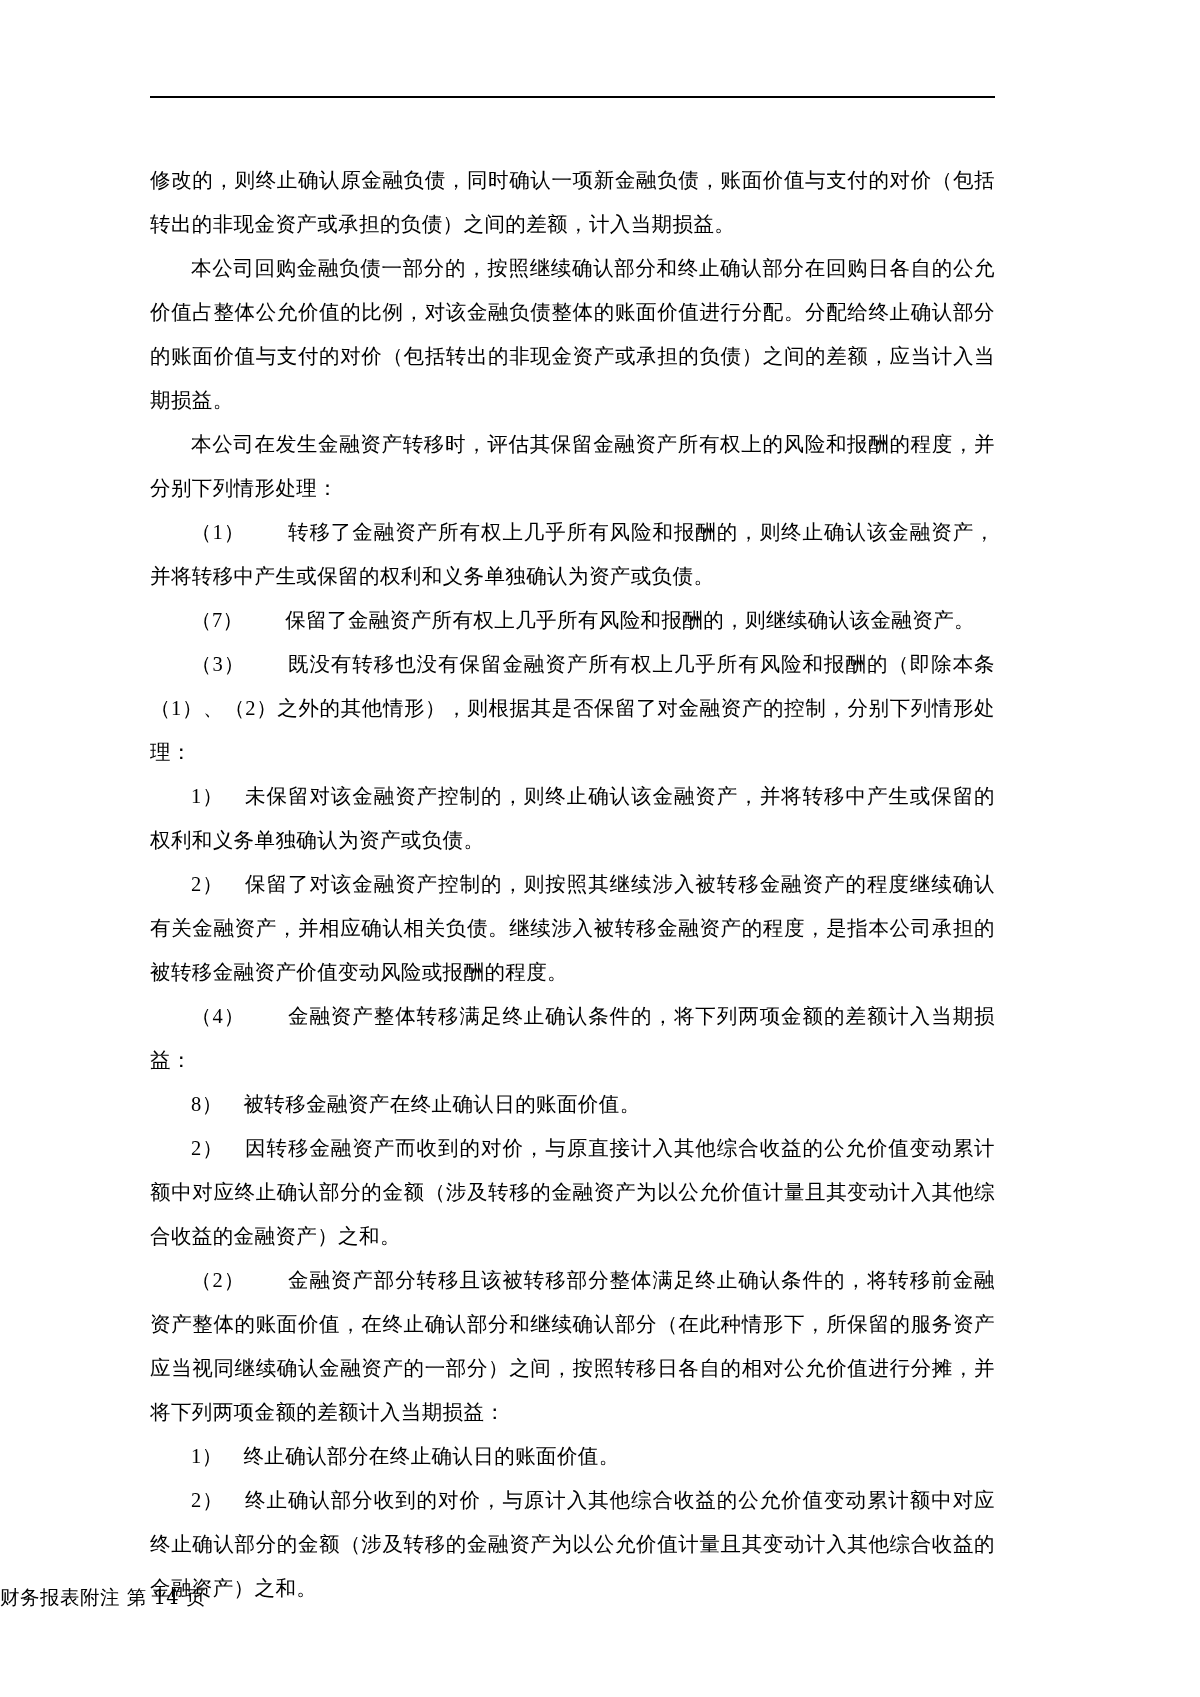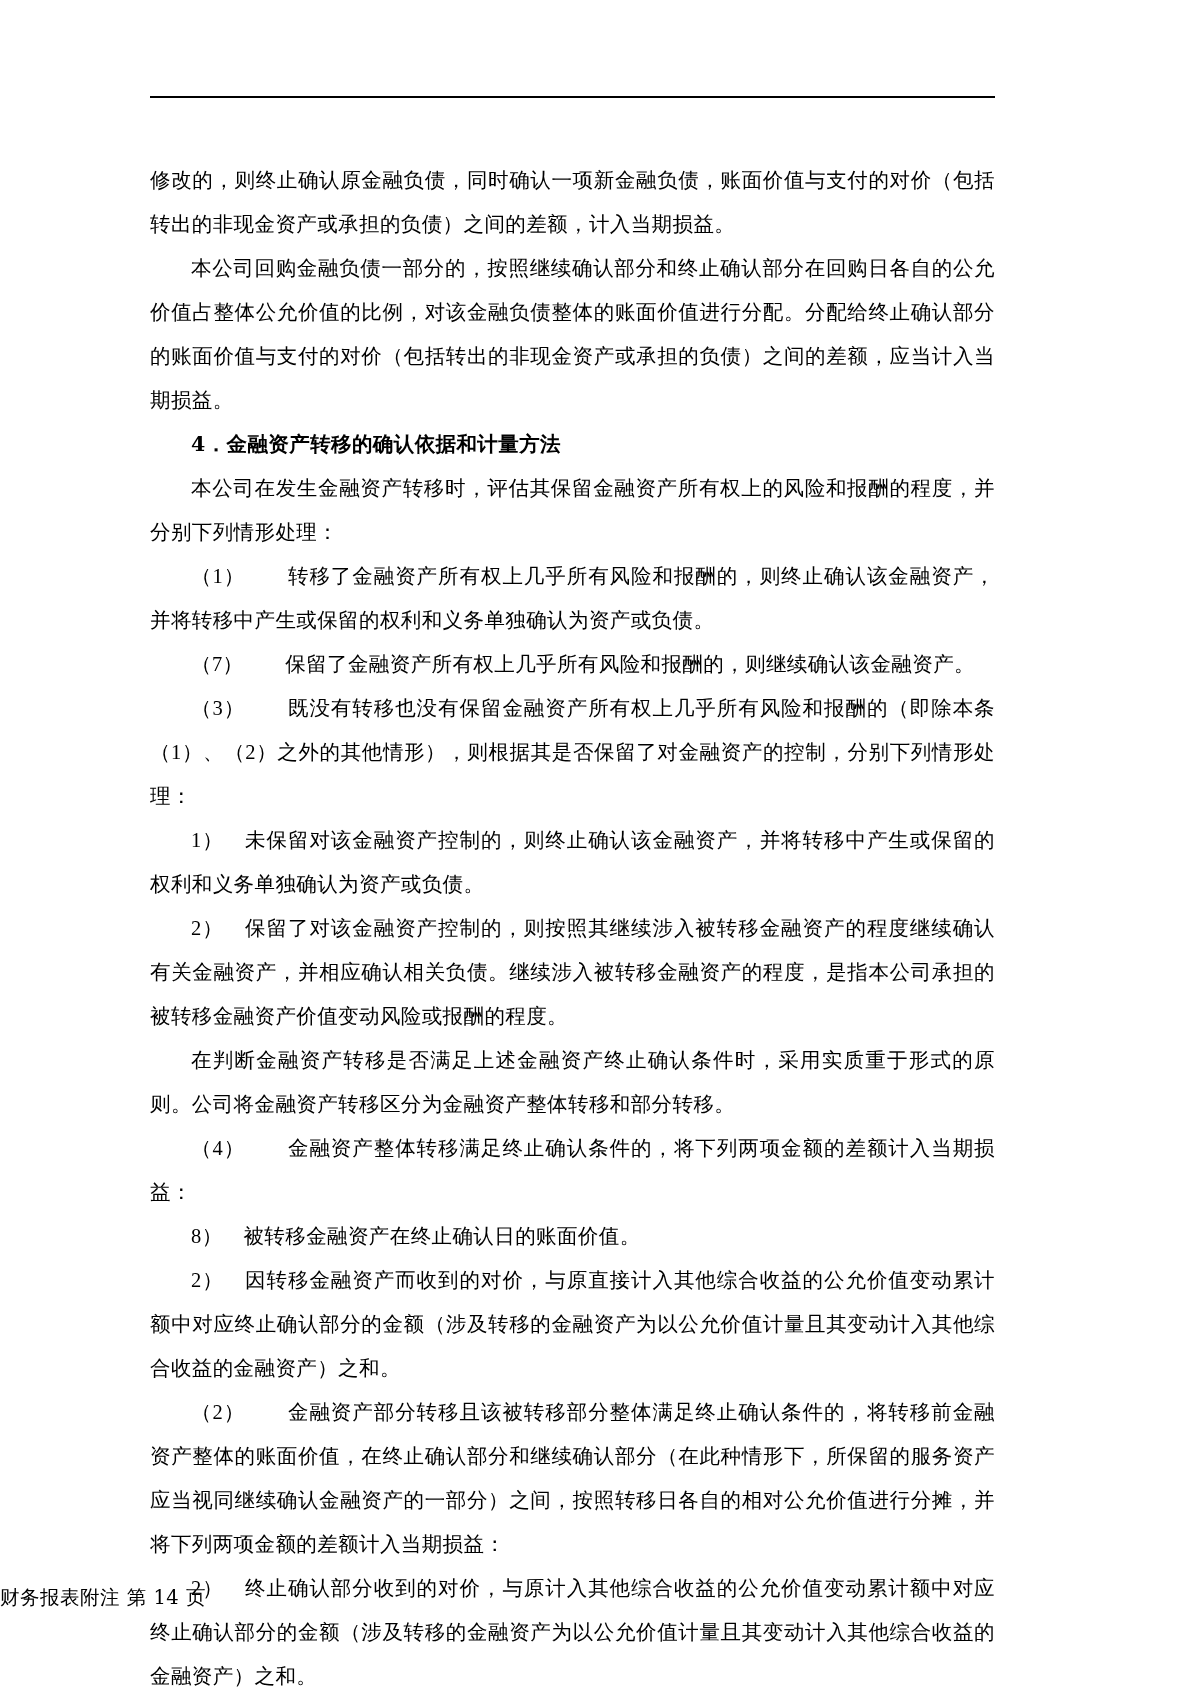--- a/index.html
+++ b/index.html
@@ -58,29 +58,28 @@
 </style>
 </head>
 <body>
 
 <div class="page">
   <div class="page-inner">
     <div class="rule"></div>
 
     <p class="noindent">修改的，则终止确认原金融负债，同时确认一项新金融负债，账面价值与支付的对价（包括转出的非现金资产或承担的负债）之间的差额，计入当期损益。</p>
     <p class="indent">本公司回购金融负债一部分的，按照继续确认部分和终止确认部分在回购日各自的公允价值占整体公允价值的比例，对该金融负债整体的账面价值进行分配。分配给终止确认部分的账面价值与支付的对价（包括转出的非现金资产或承担的负债）之间的差额，应当计入当期损益。</p>
-    <p class="heading">4．金融资产转移的确认依据和计量方法</p>
     <p class="indent">本公司在发生金融资产转移时，评估其保留金融资产所有权上的风险和报酬的程度，并分别下列情形处理：</p>
     <p class="indent">（1）　　转移了金融资产所有权上几乎所有风险和报酬的，则终止确认该金融资产，并将转移中产生或保留的权利和义务单独确认为资产或负债。</p>
     <p class="indent">（7）　　保留了金融资产所有权上几乎所有风险和报酬的，则继续确认该金融资产。</p>
     <p class="indent">（3）　　既没有转移也没有保留金融资产所有权上几乎所有风险和报酬的（即除本条（1）、（2）之外的其他情形），则根据其是否保留了对金融资产的控制，分别下列情形处理：</p>
     <p class="indent">1）　未保留对该金融资产控制的，则终止确认该金融资产，并将转移中产生或保留的权利和义务单独确认为资产或负债。</p>
     <p class="indent">2）　保留了对该金融资产控制的，则按照其继续涉入被转移金融资产的程度继续确认有关金融资产，并相应确认相关负债。继续涉入被转移金融资产的程度，是指本公司承担的被转移金融资产价值变动风险或报酬的程度。</p>
-    <p class="indent">在判断金融资产转移是否满足上述金融资产终止确认条件时，采用实质重于形式的原则。公司将金融资产转移区分为金融资产整体转移和部分转移。</p>
     <p class="indent">（4）　　金融资产整体转移满足终止确认条件的，将下列两项金额的差额计入当期损益：</p>
     <p class="indent">8）　被转移金融资产在终止确认日的账面价值。</p>
     <p class="indent">2）　因转移金融资产而收到的对价，与原直接计入其他综合收益的公允价值变动累计额中对应终止确认部分的金额（涉及转移的金融资产为以公允价值计量且其变动计入其他综合收益的金融资产）之和。</p>
     <p class="indent">（2）　　金融资产部分转移且该被转移部分整体满足终止确认条件的，将转移前金融资产整体的账面价值，在终止确认部分和继续确认部分（在此种情形下，所保留的服务资产应当视同继续确认金融资产的一部分）之间，按照转移日各自的相对公允价值进行分摊，并将下列两项金额的差额计入当期损益：</p>
+    <p class="indent">1）　终止确认部分在终止确认日的账面价值。</p>
     <p class="indent">2）　终止确认部分收到的对价，与原计入其他综合收益的公允价值变动累计额中对应终止确认部分的金额（涉及转移的金融资产为以公允价值计量且其变动计入其他综合收益的金融资产）之和。</p>
   </div>
 
   <div class="footer">财务报表附注 第 14 页</div>
 </div>
 
 </body></html>

